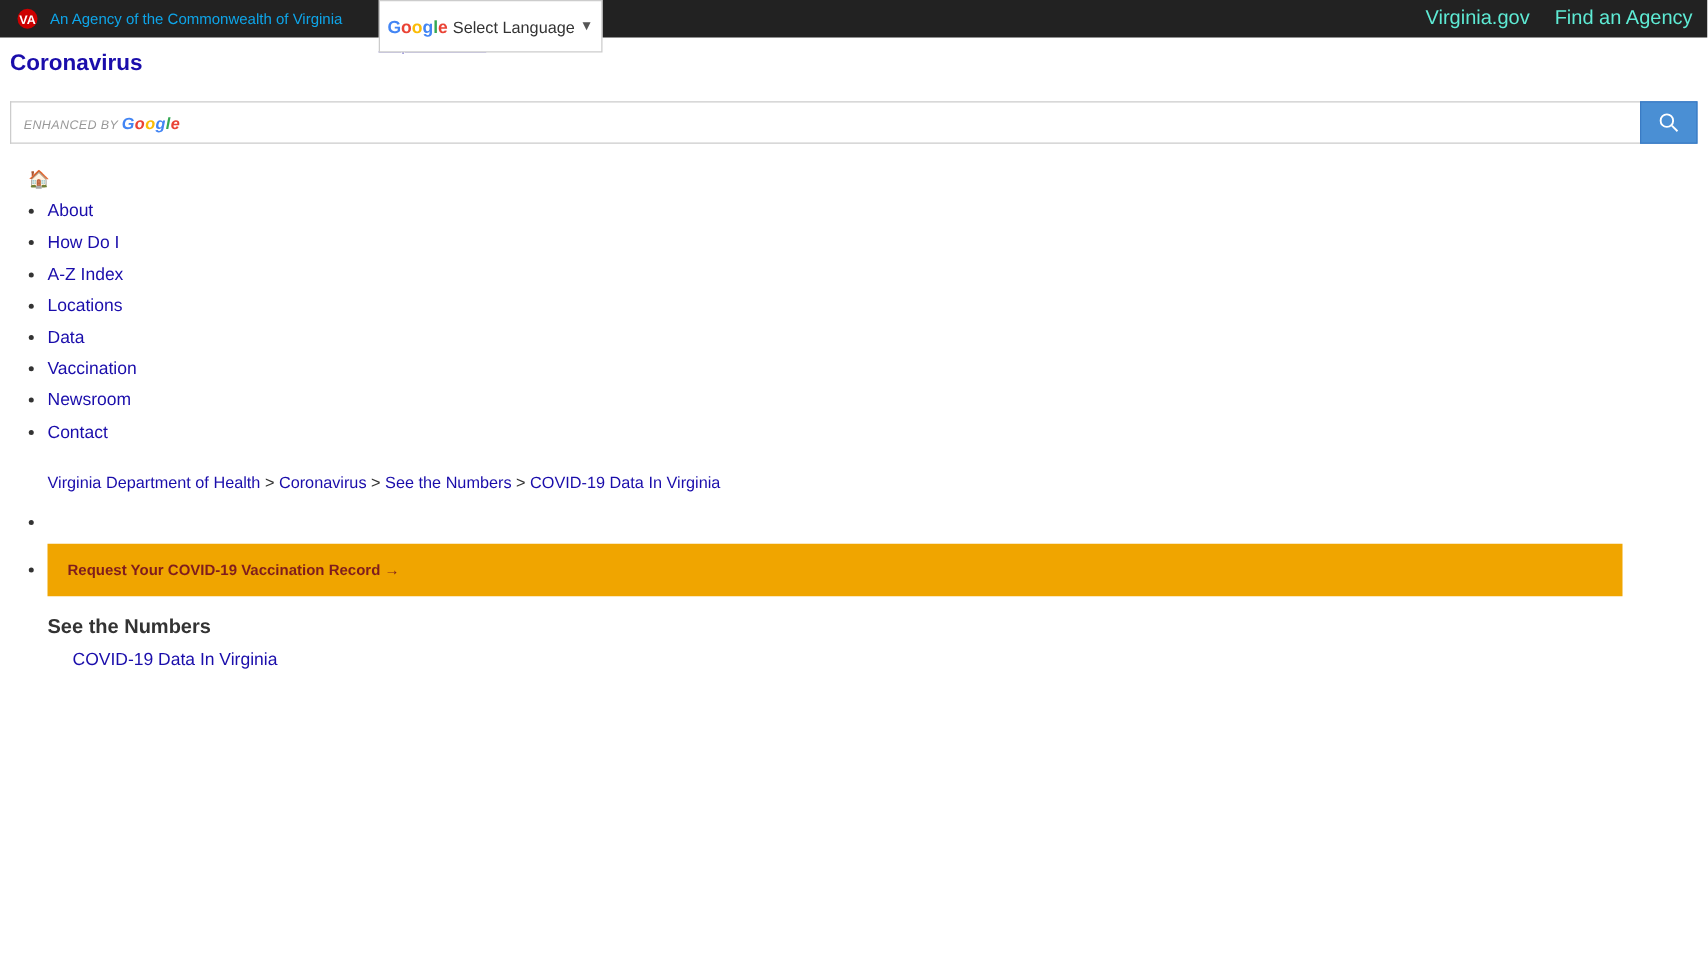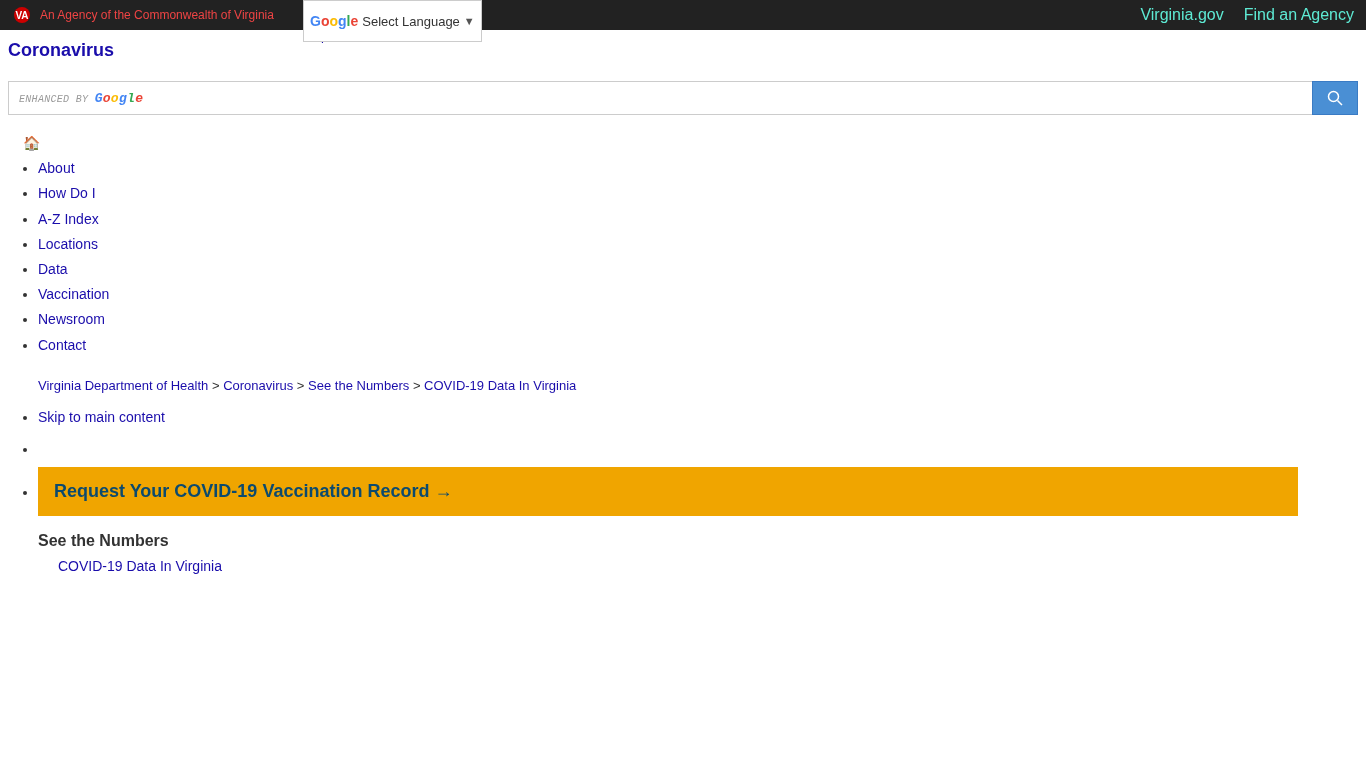--- a/index.html
+++ b/index.html
@@ -22,21 +22,21 @@
     }
     #agency-icon {
       width: 20px;
       height: 20px;
       display: inline-flex;
       align-items: center;
       justify-content: center;
     }
     #agency-text {
       font-size: 12px;
-      color: #ef4444;
+      color: #0ea5e9;
     }
     #top-bar-right {
       display: flex;
       gap: 20px;
     }
     #top-bar-right a {
       color: #5eead4;
       text-decoration: none;
       font-size: 16px;
     }
@@ -120,21 +120,20 @@
       align-items: center;
       background: #fff;
       height: 34px;
     }
     #enhanced-by-google {
       font-size: 10px;
       color: #999;
       margin-right: 6px;
       font-style: italic;
       letter-spacing: 0.3px;
-      font-family: Liberation Mono, monospace;
     }
     #google-g-logo {
       font-size: 13px;
       font-weight: bold;
       margin-right: 2px;
     }
     #search-input {
       border: none;
       outline: none;
       flex: 1;
@@ -211,22 +210,22 @@
 
     
     #vaccination-banner-wrapper {
       list-style: disc;
       padding-left: 30px;
       margin-bottom: 16px;
     }
     #vaccination-banner {
       display: block;
       background: #f0a500;
-      color: #0c4a6e;
-      font-size: 18px;
+      color: #7f1d1d;
+      font-size: 12px;
       font-weight: bold;
       padding: 14px 16px;
       text-decoration: none;
       width: calc(100% - 0px);
       max-width: 1260px;
     }
 
     
     #see-numbers-section {
       margin-left: 30px;
@@ -329,25 +328,20 @@
   <div id="breadcrumb">
     <a href="#">Virginia Department of Health</a>
     <span> &gt; </span>
     <a href="#">Coronavirus</a>
     <span> &gt; </span>
     <a href="#">See the Numbers</a>
     <span> &gt; </span>
     <a href="#">COVID-19 Data In Virginia</a>
   </div>
 
-  <ul id="skip-main-list">
-    <li>
-      <a href="#main-section">Skip to main content</a>
-    </li>
-  </ul>
 
   <ul id="empty-bullet-list">
     <li></li>
   </ul>
 
   <ul id="vaccination-banner-wrapper">
     <li style="list-style:disc;">
       <a id="vaccination-banner" href="#">Request Your COVID-19 Vaccination Record →</a>
     </li>
   </ul>

